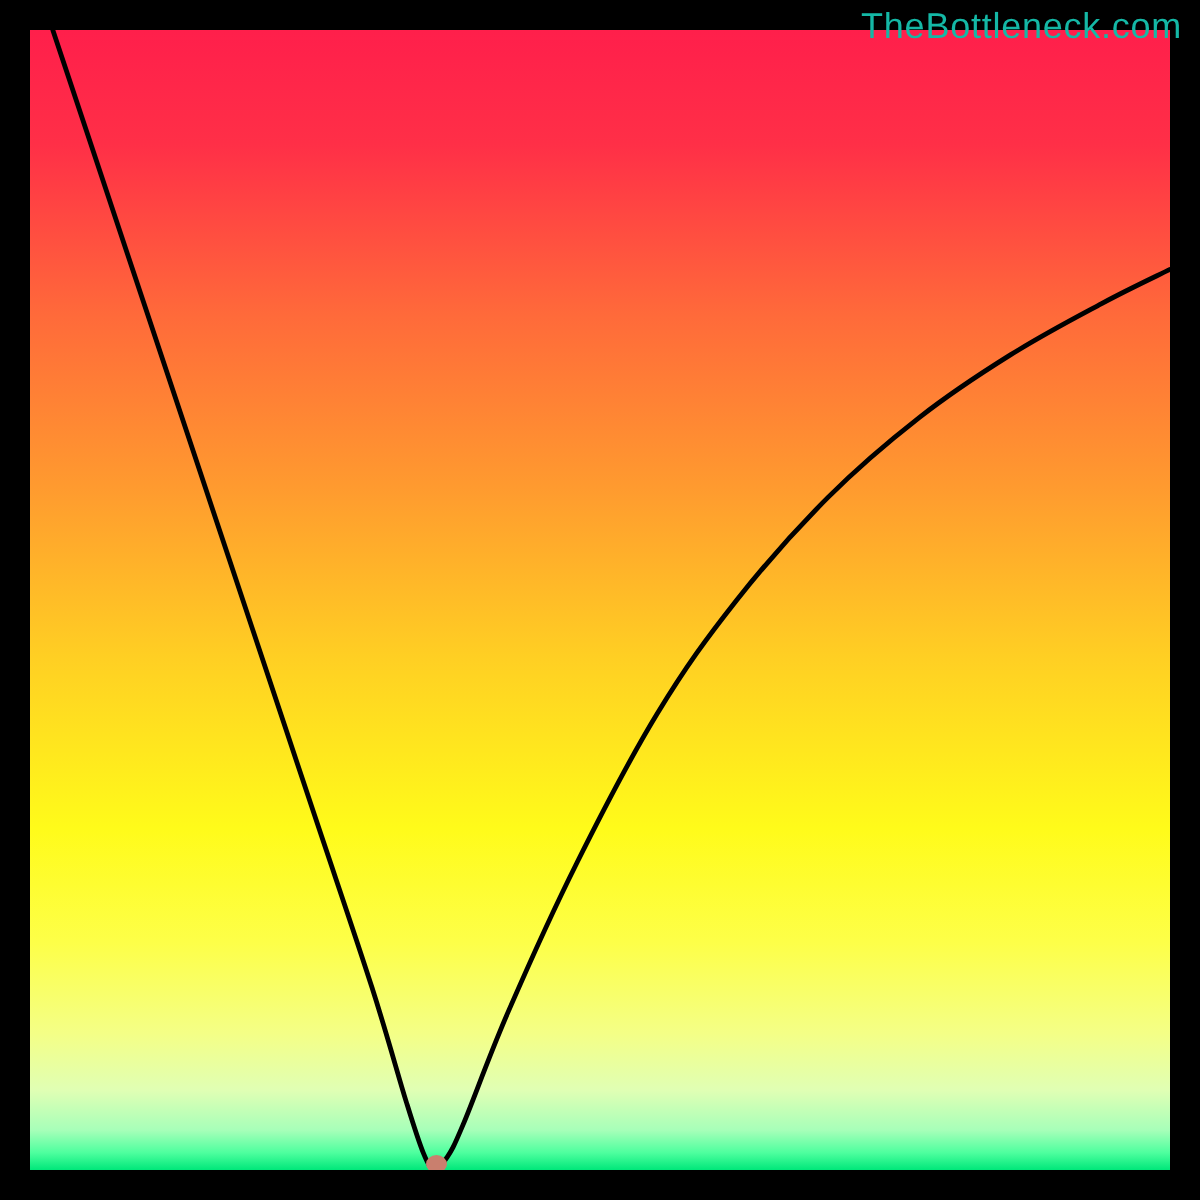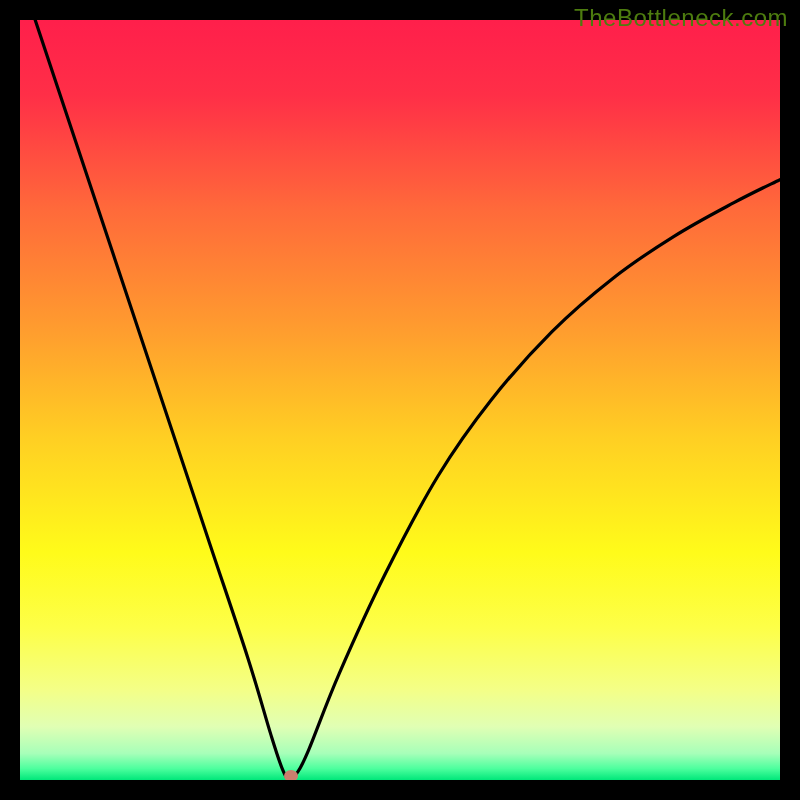--- a/index.html
+++ b/index.html
@@ -7,21 +7,21 @@
     .frame {
       position: relative;
       width: 800px;
       height: 800px;
       background: #000;
     }
     .watermark {
       position: absolute;
       top: 4px;
       right: 12px;
-      color: #4d7c0f;
+      color: #14b8a6;
       font-family: Arial, Helvetica, sans-serif;
       font-size: 24px;
       letter-spacing: 0.5px;
       z-index: 5;
     }
     .plot-area {
       position: absolute;
       left: 20px;
       top: 20px;
       width: 760px;

